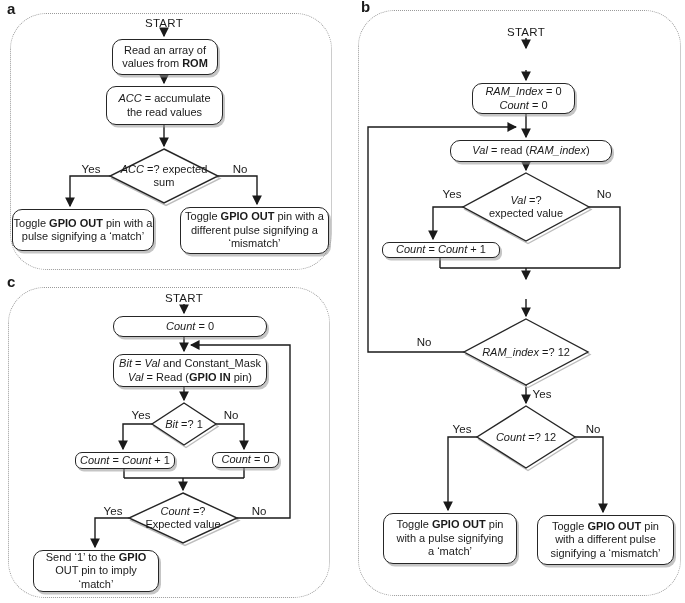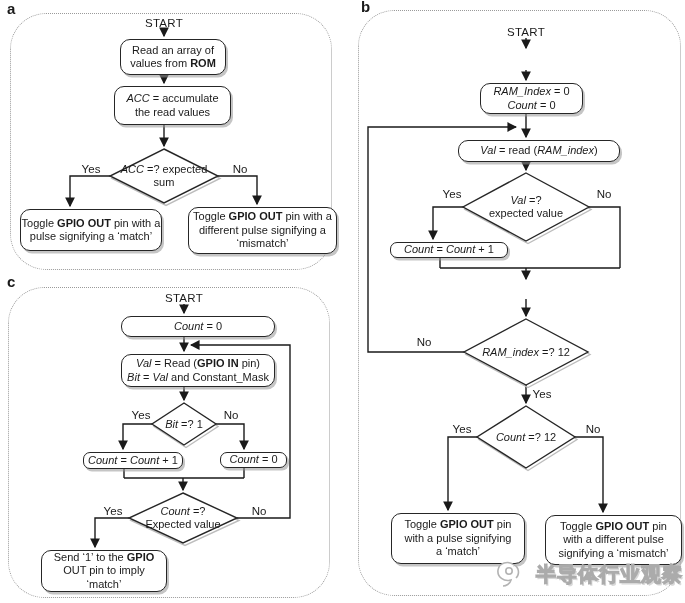--- a/index.html
+++ b/index.html
@@ -9,21 +9,21 @@
   }
   .panel{
     position:absolute;border:1.4px dotted #9a9a9a;border-radius:36px;background:transparent;
   }
   .plabel{position:absolute;font-weight:bold;font-size:15px;z-index:4;}
   svg.flow{position:absolute;left:0;top:0;z-index:1;pointer-events:none;}
   .node{
     position:absolute;z-index:2;background:#ffffff;border:1.4px solid #262626;border-radius:10px;
     box-shadow:2px 2.5px 0 rgba(150,150,150,0.55);
     display:flex;flex-direction:column;justify-content:center;align-items:center;
-    font-size:11px;line-height:13.5px;text-align:center;white-space:nowrap;margin-left:8px;
+    font-size:11px;line-height:13.5px;text-align:center;white-space:nowrap;
   }
   .node.small{border-radius:7px;text-align:center;}
   .dtext{
     position:absolute;z-index:2;display:flex;flex-direction:column;justify-content:center;align-items:center;
     font-size:11px;line-height:13px;text-align:center;white-space:nowrap;background:transparent;
   }
   .lbl{
     position:absolute;z-index:2;transform:translate(-50%,-50%);font-size:11.5px;background:#fff;padding:0 1px;
   }
   .start{
@@ -149,22 +149,22 @@
   <div class="node" style="left:537px;top:515px;width:135px;height:48px">
       <div><span>Toggle </span><span style="font-weight: bold;">GPIO OUT</span><span> pin</span></div>
       <div><span>with a different pulse</span></div>
       <div><span>signifying a ‘mismatch’</span></div>
     </div>
 
   <div class="node" style="left:113px;top:316px;width:152px;height:19px">
       <div><span style="font-style: italic;">Count</span><span> = 0</span></div>
     </div>
   <div class="node" style="left:113px;top:354px;width:152px;height:31px">
+      <div><span style="font-style: italic;">Bit</span><span> = </span><span style="font-style: italic;">Val</span><span> and Constant_Mask</span></div>
       <div><span style="font-style: italic;">Val</span><span> = Read (</span><span style="font-weight: bold;">GPIO IN</span><span> pin)</span></div>
-      <div><span style="font-style: italic;">Bit</span><span> = </span><span style="font-style: italic;">Val</span><span> and Constant_Mask</span></div>
     </div>
   <div class="node small" style="left:75px;top:452px;width:98px;height:15px">
       <div><span style="font-style: italic;">Count</span><span> = </span><span style="font-style: italic;">Count</span><span> + 1</span></div>
     </div>
   <div class="node small" style="left:212px;top:452px;width:65px;height:14px">
       <div><span style="font-style: italic;">Count</span><span> = 0</span></div>
     </div>
   <div class="node" style="left:33px;top:550px;width:124px;height:40px">
       <div><span>Send ‘1’ to the </span><span style="font-weight: bold;">GPIO</span></div>
       <div><span style="font-weight: normal;">OUT</span><span> pin to imply</span></div>
@@ -199,24 +199,14 @@
   <div class="lbl" style="left:604px;top:194px">No</div>
   <div class="lbl" style="left:424px;top:342px">No</div>
   <div class="lbl" style="left:542px;top:394px">Yes</div>
   <div class="lbl" style="left:462px;top:429px">Yes</div>
   <div class="lbl" style="left:593px;top:429px">No</div>
   <div class="lbl" style="left:141px;top:415px">Yes</div>
   <div class="lbl" style="left:231px;top:415px">No</div>
   <div class="lbl" style="left:113px;top:511px">Yes</div>
   <div class="lbl" style="left:259px;top:511px">No</div>
 
-  <div id="watermark" style="left:494px;top:559px">
-    <svg width="38" height="30" viewBox="0 0 38 30">
-      <g fill="#ffffff" stroke="#b3b3b3" stroke-width="1.6">
-        <path d="M20,6 C14,1 5,4 4,11 C3,18 10,23 17,21 C16,25 12,27 9,27"></path>
-        <path d="M20,6 C25,8 26,15 22,19"></path>
-        <circle cx="15" cy="12" r="3.2"></circle>
-      </g>
-    </svg>
-    <span id="wm-text">半导体行业观察</span>
-  </div>
 
 </div>
 
 </body></html>

